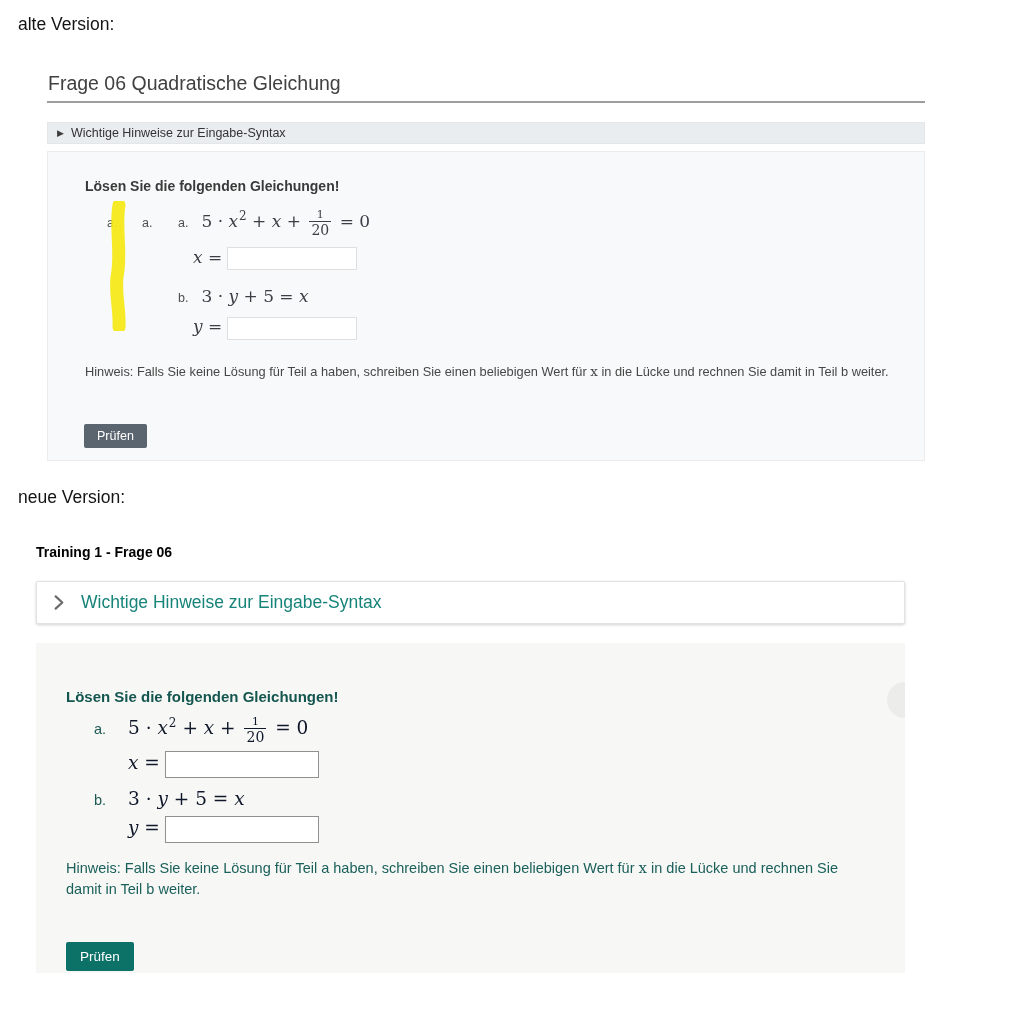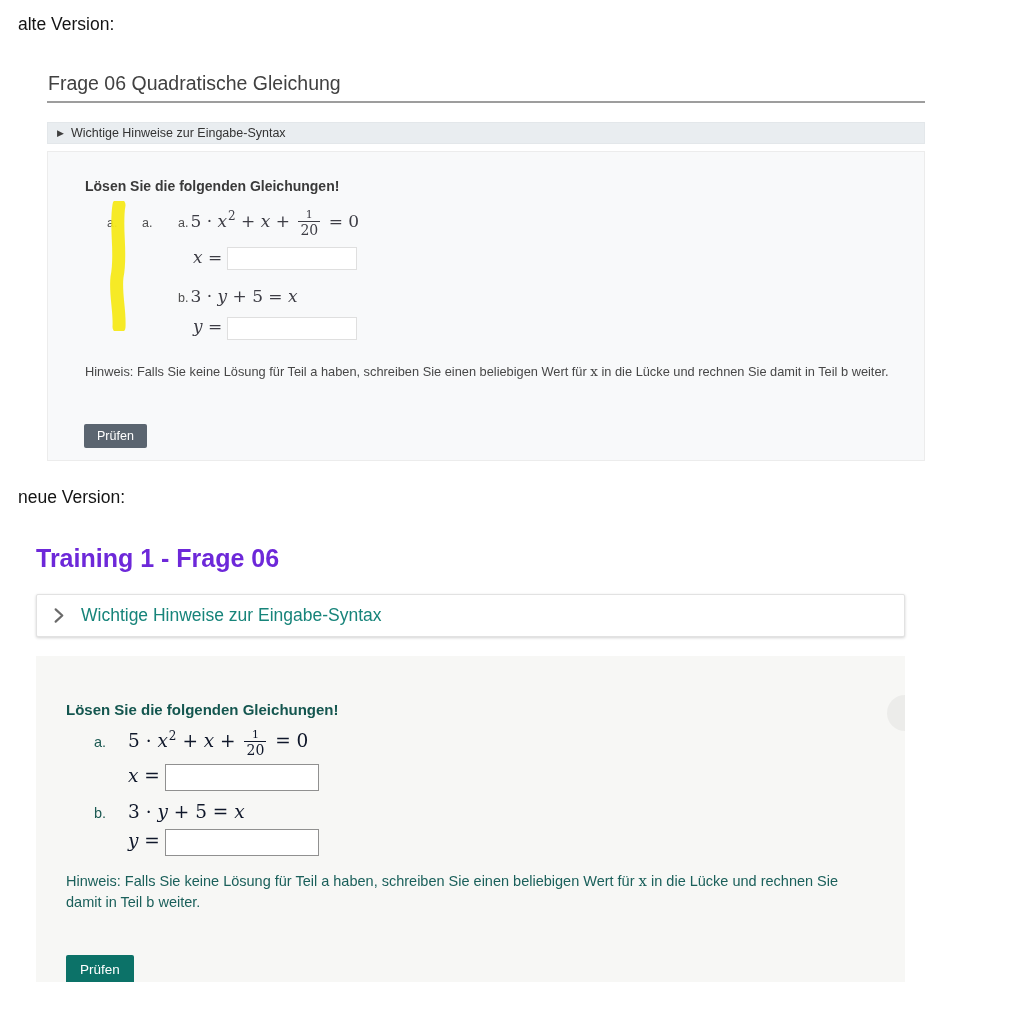--- a/index.html
+++ b/index.html
@@ -17,38 +17,38 @@
   .tri-icon{font-size:9px;color:#3e3e3e;margin-right:7px;line-height:1;}
   .old-card{margin-top:7px;background:#f8f9fa;border:1px solid #ececec;position:relative;
             padding-bottom:12px;}
   .old-prompt{padding-top:26px;margin-left:37px;font-size:14px;font-weight:bold;color:#3a3a3a;}
   .hl-mark{position:absolute;left:60px;top:49px;width:26px;height:130px;pointer-events:none;}
   .old-eq-row{margin:15px 0 0 59px;font-size:12.5px;color:#4e4e4e;}
   .old-marker{display:inline-block;width:35px;}
   .old-marker2{display:inline-block;width:36px;}
   .math{font-family:"DejaVu Serif", serif;font-style:normal;}
   .math .var{font-style:italic;}
-  .old-math{font-size:17px;color:#3d3d45;margin-left:2px;}
+  .old-math{font-size:17px;color:#3d3d45;margin-left:13px;}
   .sup{font-size:12px;position:relative;top:-7px;margin-left:1px;}
   .frac{display:inline-block;vertical-align:-8px;text-align:center;margin:0 3px;line-height:1;}
   .frac-num{display:block;font-size:11px;line-height:12px;padding:0 2px;}
   .frac-den{display:block;font-size:14px;line-height:14px;border-top:1.2px solid currentColor;padding:1px 2px 0 2px;}
   .old-xy-row{margin:10px 0 0 145px;}
   .old-xy-math{font-size:17px;color:#3d3d45;}
   .old-input{width:124px;height:19px;border:1px solid #dfdfdf;background:#fff;margin-left:5px;
              vertical-align:middle;outline:none;}
   .old-b-row{margin:16px 0 0 130px;font-size:12.5px;color:#4e4e4e;}
   .old-hint{margin:23px 0 0 37px;font-size:12.8px;color:#474747;white-space:nowrap;}
   .old-check{margin:45px 0 0 36px;display:inline-block;background:#5b6570;color:#fff;border:none;
              font-size:12.5px;padding:5px 13px;border-radius:2px;font-family:"Liberation Sans",sans-serif;cursor:pointer;}
 
   
   .new-wrap{margin:26px 8px 0 18px;}
   .new-inner{margin-left:18px;width:869px;}
-  .new-title{font-size:25px;font-weight:bold;color:#6d28d9;margin:36px 0 0 0;}
+  .new-title{font-size:14px;font-weight:bold;color:#000000;margin:36px 0 0 0;}
   .new-collapse{margin-top:21px;background:#fff;border:1px solid #e2e2e2;border-radius:2px;
                 box-shadow:0 1px 3px rgba(0,0,0,0.18);padding:10px 12px;display:flex;
                 align-items:center;gap:13px;cursor:pointer;}
   .chev{flex:0 0 auto;display:block;}
   .new-collapse-label{font-size:17.5px;color:#17847a;}
   .new-card{margin-top:19px;background:#f7f7f5;position:relative;overflow:hidden;padding-bottom:2px;}
   .peek-circle{position:absolute;right:-18px;top:39px;width:36px;height:36px;border-radius:50%;
                background:#ececea;}
   .new-prompt{padding-top:45px;margin-left:30px;font-size:15px;font-weight:bold;color:#14564f;}
   .new-eq-row{margin:11px 0 0 58px;font-size:14.5px;color:#1d5a53;}

